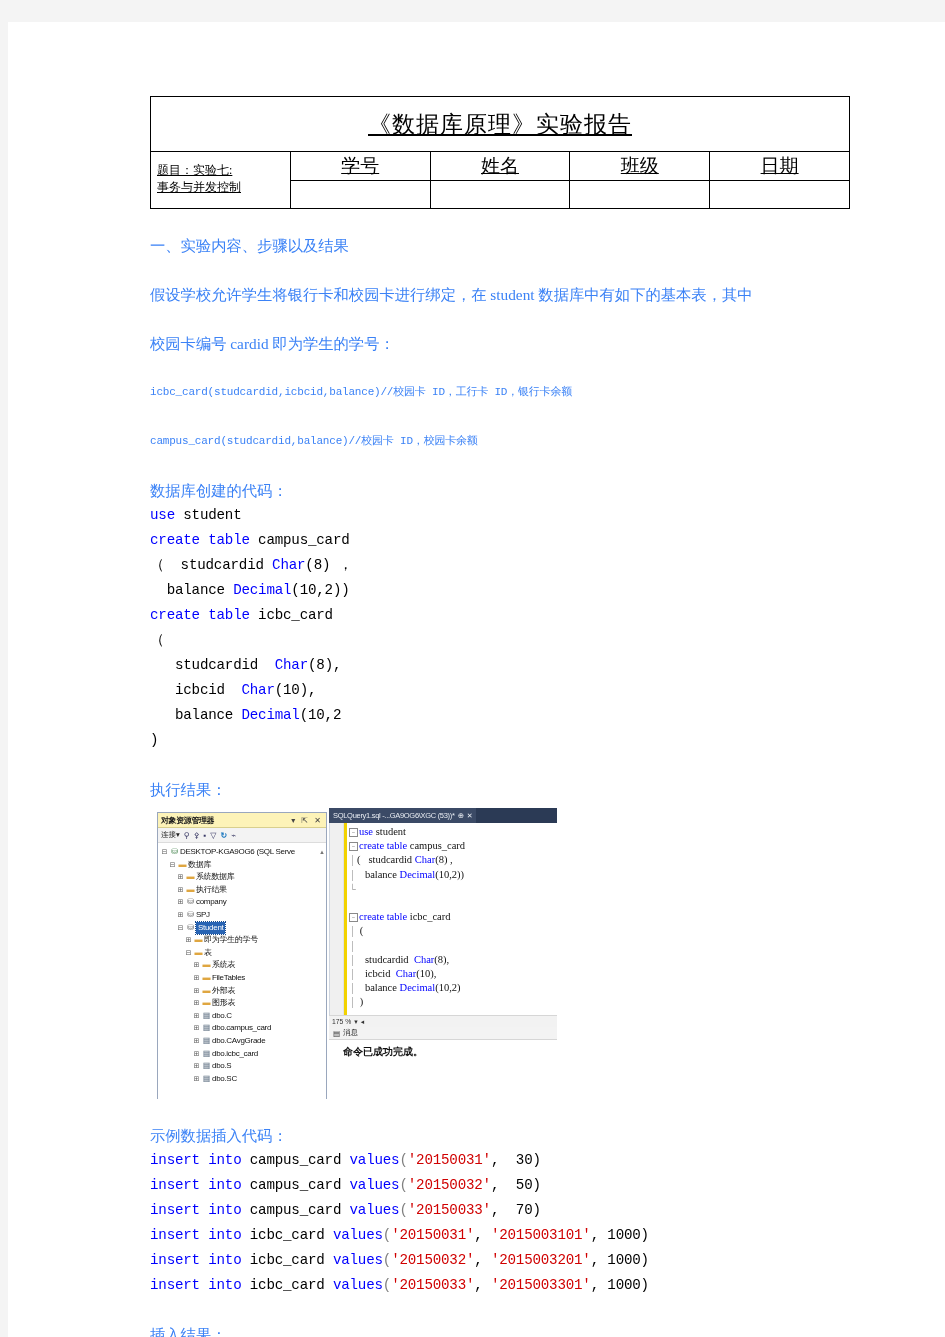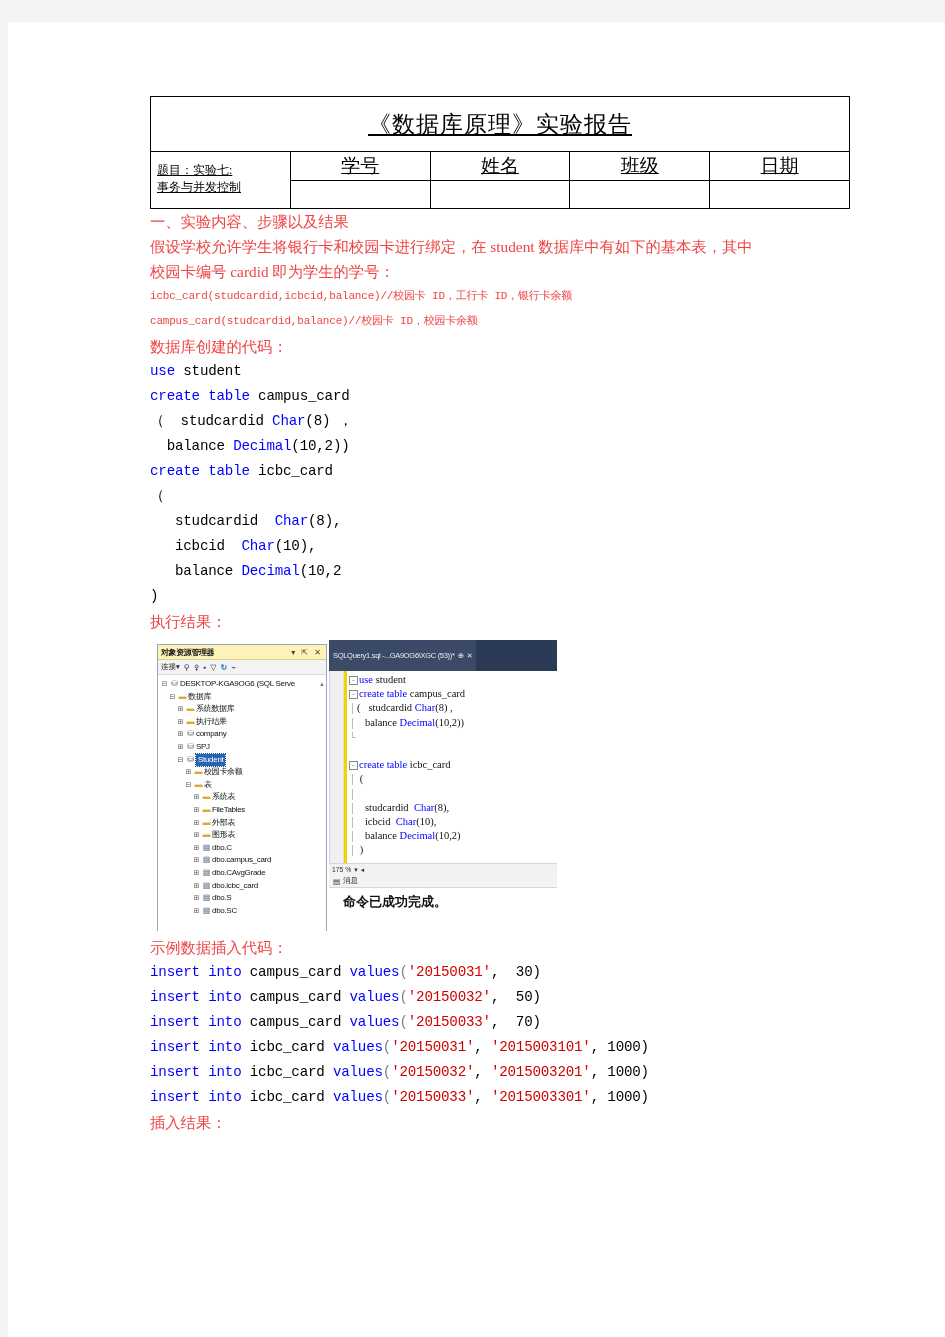--- a/index.html
+++ b/index.html
@@ -61,23 +61,24 @@
     font-size: 19px;
     height: 28px;
   }
   .hdr-blank { height: 27px; }
   .col-eq { width: 114px; }
 
   
   .ln {
     font-size: 15.3px;
     line-height: 25px;
-    color: #ef4444;
+    color: #3b82f6;
     white-space: pre-wrap;
     font-family: "Liberation Serif", serif;
+    margin-top: 24px;
   }
   .ln.mono {
     font-family: "Liberation Mono", monospace;
     font-size: 11px;
     letter-spacing: -0.2px;
   }
   .code {
     font-family: "Liberation Mono", monospace;
     font-size: 14.2px;
     line-height: 25px;
@@ -174,21 +175,21 @@
   }
 
   .ed {
     position: absolute;
     left: 172px; top: 0;
     width: 228px; height: 291px;
     background: #fff;
     box-sizing: border-box;
   }
   .ed-tabbar {
-    height: 31px;
+    height: 15px;
     background: #2b3a55;
     display: flex;
     align-items: stretch;
     box-sizing: border-box;
   }
   .ed-tab {
     background: #3b4a66;
     color: #e8ecf2;
     font-size: 7.5px;
     display: flex;
@@ -270,21 +271,21 @@
     padding: 0 4px;
     font-size: 7.5px;
     color: #222;
     box-sizing: border-box;
   }
   .ed-msg {
     height: 59px;
     background: #fff;
     padding: 5px 0 0 14px;
     font-family: "Liberation Sans", sans-serif;
-    font-size: 13px;
+    font-size: 10px;
     font-weight: bold;
     color: #111;
     box-sizing: border-box;
   }
 </style>
 </head>
 <body>
 
 <div class="page">
   <div class="doc-body">
@@ -384,21 +385,21 @@
               <span class="tr-lbl">SPJ</span>
             </div>
             <div class="tr-row" style="padding-left: 16px;">
               <span class="exp">⊟</span>
               <span class="ic db">⛁</span>
               <span class="tr-lbl sel">Student</span>
             </div>
             <div class="tr-row" style="padding-left: 24px;">
               <span class="exp">⊞</span>
               <span class="ic folder">▬</span>
-              <span class="tr-lbl">校园卡余额</span>
+              <span class="tr-lbl">即为学生的学号</span>
             </div>
             <div class="tr-row" style="padding-left: 24px;">
               <span class="exp">⊟</span>
               <span class="ic folder">▬</span>
               <span class="tr-lbl">表</span>
             </div>
             <div class="tr-row" style="padding-left: 32px;">
               <span class="exp">⊞</span>
               <span class="ic folder">▬</span>
               <span class="tr-lbl">系统表</span>

